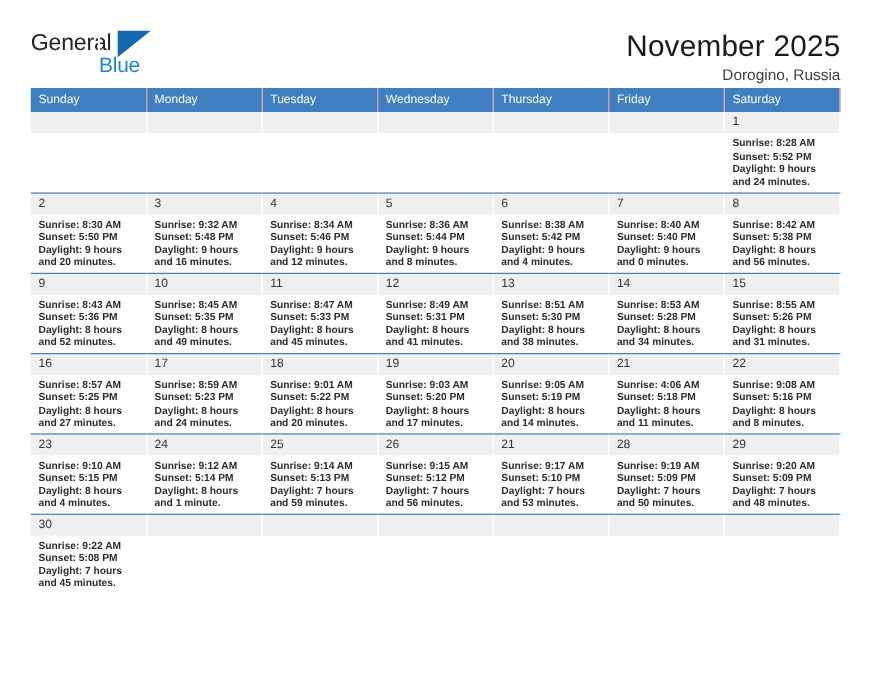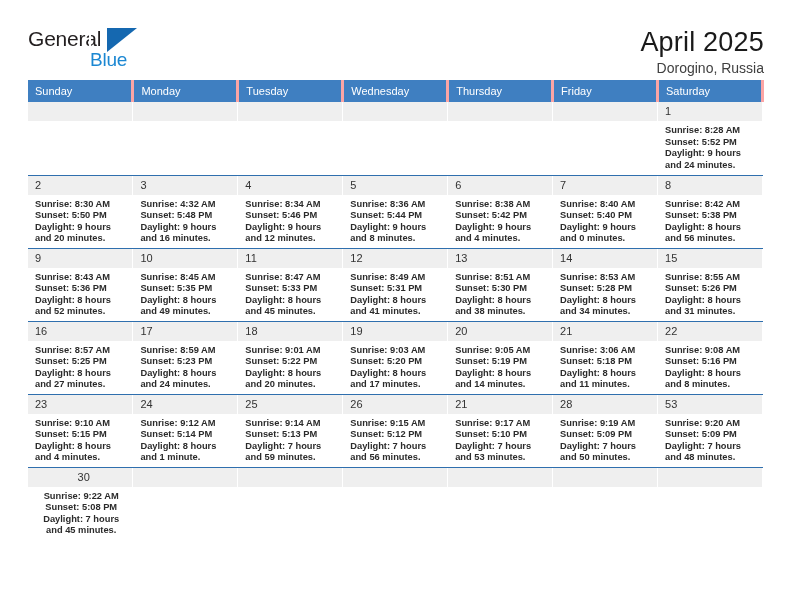--- a/index.html
+++ b/index.html
@@ -98,34 +98,33 @@
   }
   .calendar th {
     background: #3f7fc1;
     color: #ffffff;
     font-size: 11px;
     font-weight: normal;
     text-align: left;
     padding: 5px 0 5px 7px;
     height: 20px;
     box-sizing: border-box;
-    border-right: 3px solid #fca5a5;
+    border-right: 1px solid #fca5a5;
   }
   .calendar td {
     vertical-align: top;
     padding: 0;
     border-bottom: 1px solid #2f6fae;
     border-right: 1px solid #ffffff;
     background: #ffffff;
     height: 73px;
     box-sizing: border-box;
   }
   .calendar tr.last-row td {
     border-bottom: none;
-    text-align: center;
   }
   .daybox {
     height: 100%;
     box-sizing: border-box;
   }
   .daynum {
     background: #efefef;
     font-size: 11px;
     color: #333333;
     padding: 3px 0 3px 7px;
@@ -155,21 +154,21 @@
   <div class="header">
 
     <div class="brand">
       <span class="brand-general">General</span>
       <span class="brand-triangle"></span>
       <span class="brand-rule"></span>
       <span class="brand-blue">Blue</span>
     </div>
 
     <div class="titles">
-      <div class="cal-title">April 2025</div>
+      <div class="cal-title">November 2025</div>
       <div class="cal-subtitle">Dorogino, Russia</div>
     </div>
 
   </div>
 
   <table class="calendar">
     <thead>
       <tr>
         <th>Sunday</th>
         <th>Monday</th>
@@ -233,21 +232,21 @@
                 <div>Sunset: 5:50 PM</div>
                 <div>Daylight: 9 hours</div>
                 <div>and 20 minutes.</div>
               </div>
             </div>
           </td>
           <td>
             <div class="daybox">
               <div class="daynum">3</div>
               <div class="info">
-                <div>Sunrise: 4:32 AM</div>
+                <div>Sunrise: 9:32 AM</div>
                 <div>Sunset: 5:48 PM</div>
                 <div>Daylight: 9 hours</div>
                 <div>and 16 minutes.</div>
               </div>
             </div>
           </td>
           <td>
             <div class="daybox">
               <div class="daynum">4</div>
               <div class="info">
@@ -435,21 +434,21 @@
                 <div>Sunset: 5:19 PM</div>
                 <div>Daylight: 8 hours</div>
                 <div>and 14 minutes.</div>
               </div>
             </div>
           </td>
           <td>
             <div class="daybox">
               <div class="daynum">21</div>
               <div class="info">
-                <div>Sunrise: 3:06 AM</div>
+                <div>Sunrise: 4:06 AM</div>
                 <div>Sunset: 5:18 PM</div>
                 <div>Daylight: 8 hours</div>
                 <div>and 11 minutes.</div>
               </div>
             </div>
           </td>
           <td>
             <div class="daybox">
               <div class="daynum">22</div>
               <div class="info">
@@ -523,21 +522,21 @@
               <div class="info">
                 <div>Sunrise: 9:19 AM</div>
                 <div>Sunset: 5:09 PM</div>
                 <div>Daylight: 7 hours</div>
                 <div>and 50 minutes.</div>
               </div>
             </div>
           </td>
           <td>
             <div class="daybox">
-              <div class="daynum">53</div>
+              <div class="daynum">29</div>
               <div class="info">
                 <div>Sunrise: 9:20 AM</div>
                 <div>Sunset: 5:09 PM</div>
                 <div>Daylight: 7 hours</div>
                 <div>and 48 minutes.</div>
               </div>
             </div>
           </td>
         </tr>
         <tr class="last-row">

